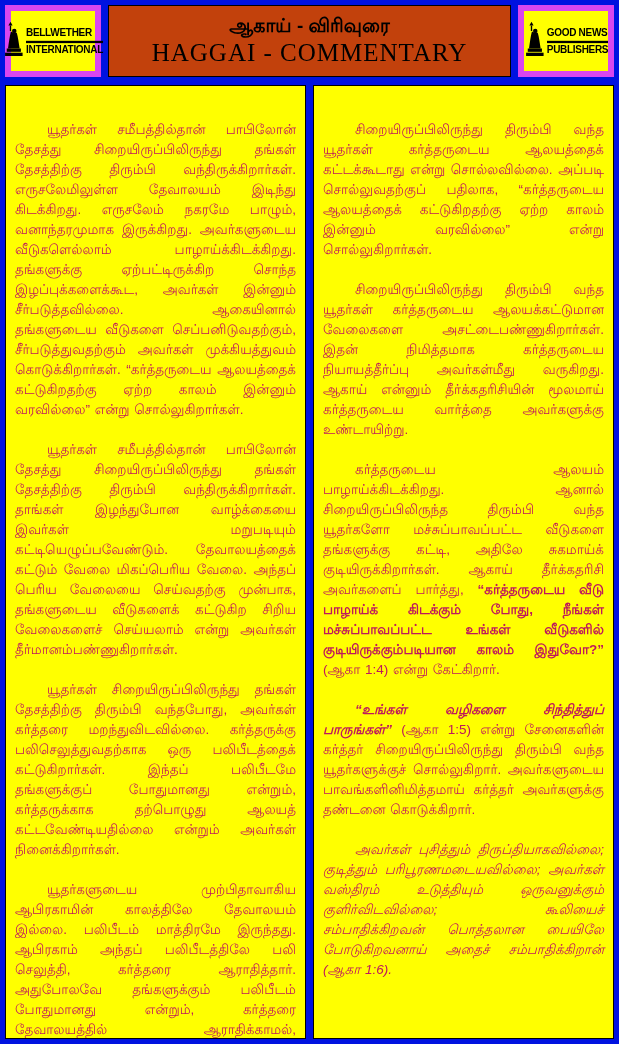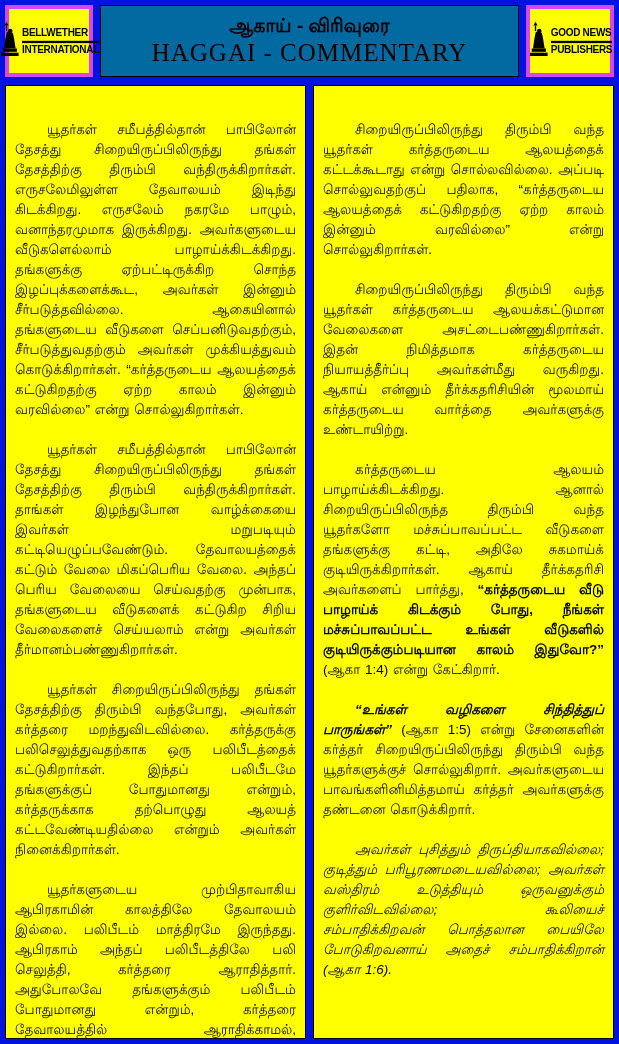--- a/index.html
+++ b/index.html
@@ -6,35 +6,35 @@
   .page {
     width:619px; height:1044px;
     background:#0012e0;
     box-sizing:border-box;
     padding:5px;
     display:flex; flex-direction:column;
     font-family:"Liberation Sans", sans-serif;
   }
   .header-row { display:flex; gap:7px; height:72px; flex:none; }
   .logo-box {
-    width:88px; flex:none;
-    background:#ffff00; border:4px solid #d946ef;
+    width:96px; flex:none;
+    background:#ffff00; border:6px solid #d946ef;
     box-sizing:border-box;
     display:flex; align-items:center; justify-content:center; gap:3px;
   }
   .logo-icon { width:20px; height:46px; flex:none; }
   .logo-text { display:flex; flex-direction:column; }
   .logo-line {
     font-weight:bold; font-size:10px; line-height:12px;
     letter-spacing:-0.3px; color:#000; white-space:nowrap;
     transform:scaleY(1.15); transform-origin:left center;
   }
   .logo-line.underlined { border-bottom:2px solid #000; padding-bottom:1px; margin-bottom:2px; }
   .title-box {
-    flex:1; background:#0369a1; border:1px solid #000;
+    flex:1; background:#c2410c; border:1px solid #000;
     box-sizing:border-box;
     display:flex; flex-direction:column; align-items:center; justify-content:center;
   }
   .title-tamil {
     font-weight:bold; font-size:19px; line-height:24px; color:#000;
     font-family:"Liberation Sans", sans-serif;
   }
   .title-english {
     font-family:Liberation Serif, serif;
     font-size:25px; line-height:30px; letter-spacing:1px; color:#000;
@@ -42,21 +42,21 @@
   .content-row { flex:1; display:flex; gap:7px; margin-top:8px; min-height:0; }
   .column {
     flex:1; background:#ffff00; border:1px solid #000;
     box-sizing:border-box;
     padding:34px 9px 6px 9px;
     overflow:hidden;
   }
   .para {
     margin:0 0 20px 0;
     font-size:13.5px; line-height:20px;
-    color:#000000;
+    color:#be185d;
     text-align:justify;
     text-indent:32px;
     word-spacing:1px;
   }
   .seg.normal { font-weight:normal; font-style:normal; }
   .seg.bold { font-weight:bold; }
   .seg.italic { font-style:italic; }
   .seg.bold-italic { font-weight:bold; font-style:italic; }
 </style>
 </head>

